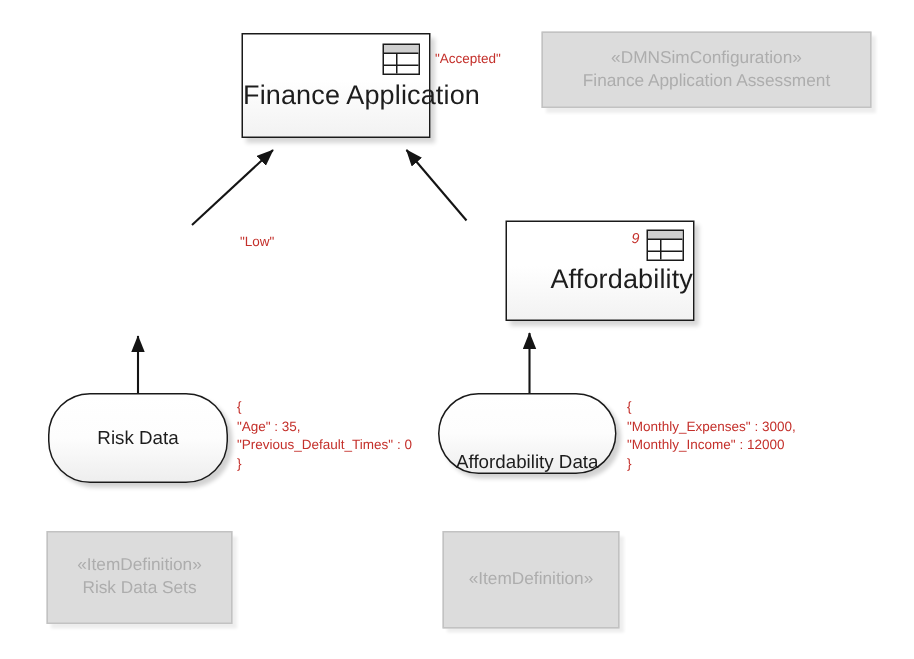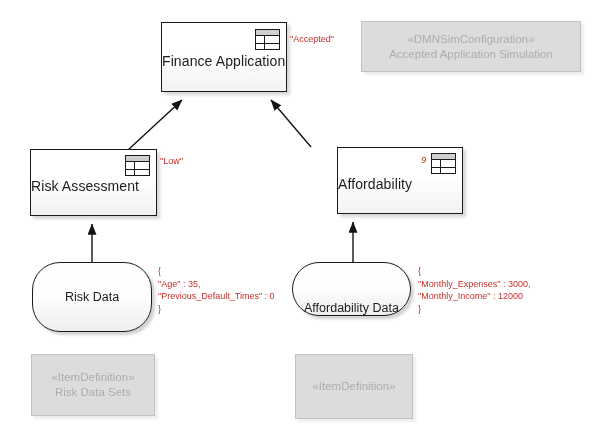--- a/index.html
+++ b/index.html
@@ -31,23 +31,23 @@
     position: absolute;
     box-sizing: border-box;
     border: 1.6px solid #1a1a1a;
     background: linear-gradient(180deg, #ffffff 0%, #ffffff 45%, #f2f2f2 100%);
     box-shadow: 3px 3px 3px rgba(0,0,0,0.16);
   }
   .decision .dlabel {
     position: absolute;
     left: 0;
     right: 0;
-    text-align: left;
+    text-align: right;
     color: #1d1d1d;
-    font-size: 14px;
+    font-size: 18px;
     letter-spacing: 0.1px;
     white-space: nowrap;
   }
   .tbl-icon {
     position: absolute;
     width: 25px;
     height: 21px;
     box-sizing: border-box;
     border: 1.4px solid #1a1a1a;
     background: #ffffff;
@@ -154,44 +154,36 @@
       <span class="hdr"></span>
         <span class="vdiv"></span>
         <span class="hdiv"></span>
     </span>
     <span class="dlabel" style="top:30px;">Finance Application</span>
   </div>
   <div class="annot" style="left:290px; top:33px;">"Accepted"</div>
 
   <div class="greybox" style="left:361px; top:21px; width:220px; height:51px;">
     <span class="gline">«DMNSimConfiguration»</span>
-    <span class="gline">Accepted Application Simulation</span>
-  </div>
-
-  <div class="decision" style="left:30px; top:149px; width:127px; height:67px;">
-    <span class="tbl-icon" style="right:6px; top:5px;">
-      <span class="hdr"></span>
-        <span class="vdiv"></span>
-        <span class="hdiv"></span>
-    </span>
-    <span class="dlabel" style="top:28px;">Risk Assessment</span>
-  </div>
+    <span class="gline">Finance Application Assessment</span>
+  </div>
+
   <div class="annot" style="left:160px; top:155px;">"Low"</div>
 
   <div class="decision" style="left:291px; top:147px; width:126px; height:67px;margin-left:46px;">
     <span class="tbl-icon" style="right:6px; top:5px;">
       <span class="hdr"></span>
         <span class="vdiv"></span>
         <span class="hdiv"></span>
     </span>
     <span class="dlabel" style="top:28px;">Affordability</span>
   </div>
   <div class="annot-num" style="left:421px; top:154px;">9</div>
 
-  <div class="inputdata" style="left:32px; top:262px; width:120px; height:70px;">
+  <div class="inputdata" style="left:32px; top:262px; width:120px; height:60px;">
     <span class="ilabel">Risk Data</span>
   </div>
   <div class="annot" style="left:158px; top:265px;"><span>{</span><br><span>"Age" : 35,</span><br><span>"Previous_Default_Times" : 0</span><br><span>}</span></div>
 
   <div class="inputdata" style="left:292px; top:262px; width:119px; height:54px;align-items:flex-end;">
     <span class="ilabel">Affordability Data</span>
   </div>
   <div class="annot" style="left:418px; top:265px;"><span>{</span><br><span>"Monthly_Expenses" : 3000,</span><br><span>"Monthly_Income" : 12000</span><br><span>}</span></div>
 
   <div class="greybox" style="left:31px; top:354px; width:124px; height:62px;">

